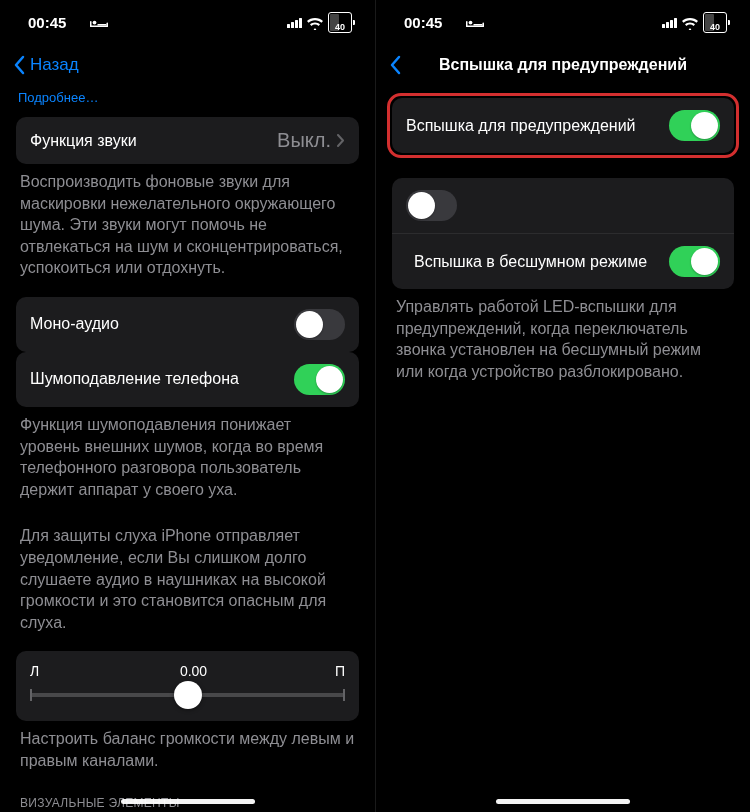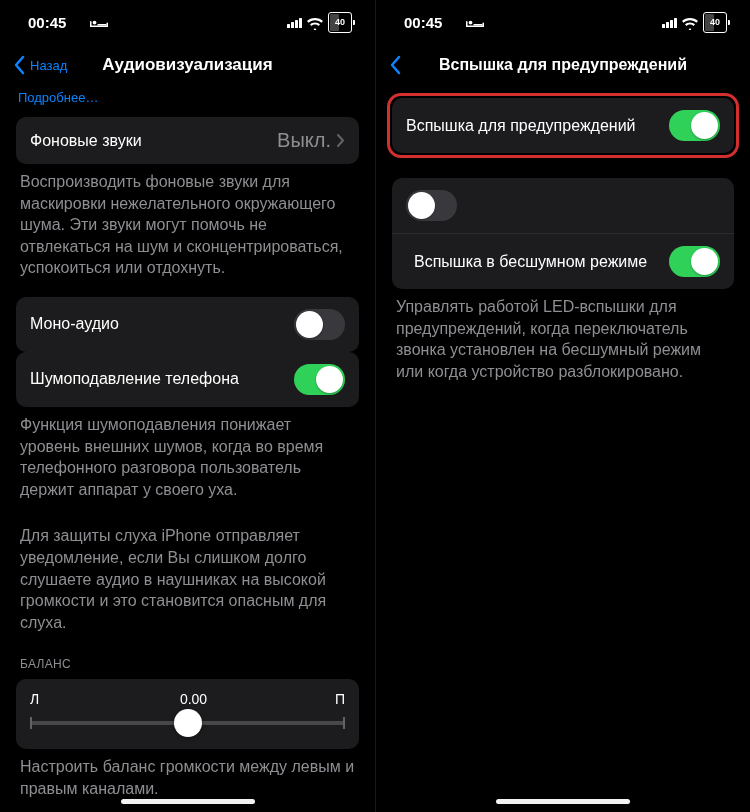--- a/index.html
+++ b/index.html
@@ -35,37 +35,37 @@
     .signal-icon { display: inline-flex; align-items: flex-end; gap: 1px; height: 11px; }
     .signal-icon span { width: 3px; background: #fff; border-radius: 0.5px; }
     .signal-icon span:nth-child(1){height:4px}
     .signal-icon span:nth-child(2){height:6px}
     .signal-icon span:nth-child(3){height:8px}
     .signal-icon span:nth-child(4){height:10px}
     .wifi-icon { width: 16px; height: 12px; }
     .battery { display: flex; align-items: center; gap: 1px; }
     .battery-body {
       width: 24px; height: 21px; border: 1px solid #fff; border-radius: 3px;
-      display: flex; align-items: center; justify-content: center;
+      display: flex; align-items: flex-end; justify-content: center;
       font-size: 9px; font-weight: 700; position: relative;
     }
     .battery-fill { position: absolute; left: 1px; top: 1px; bottom: 1px; width: 40%; background: #444; border-radius: 1px; }
     .battery-text { position: relative; z-index: 1; }
     .battery-tip { width: 2px; height: 5px; background: #fff; border-radius: 0 1px 1px 0; }
 
     .nav-bar {
       height: 42px;
       display: flex;
       align-items: center;
       padding: 0 8px;
       position: relative;
     }
     .nav-back {
       display: flex; align-items: center; gap: 4px;
-      color: #0a84ff; font-size: 13px;
+      color: #0a84ff; font-size: 17px;
       padding: 4px 6px;
     }
     .chevron-left {
       width: 12px; height: 20px;
     }
     .nav-title {
       position: absolute; left: 0; right: 0;
       text-align: center; font-size: 17px; font-weight: 600;
       pointer-events: none;
     }
@@ -184,28 +184,27 @@
     </div>
   </div>
 
   <div class="nav-bar">
     <div class="nav-back">
       <svg class="chevron-left" viewBox="0 0 12 20" fill="none" stroke="#0a84ff" stroke-width="2.5" stroke-linecap="round" stroke-linejoin="round">
           <path d="M9 2L2 10l7 8"></path>
         </svg>
       <span>Назад</span>
     </div>
-    <div class="nav-title">Аудиовизуализация</div>
   </div>
 
   <div class="content">
     <a class="link-more">Подробнее…</a>
 
     <div class="cell">
-      <span class="cell-label">Фоновые звуки</span>
+      <span class="cell-label">Функция звуки</span>
       <span class="cell-value">
         <span>Выкл.</span>
         <svg class="chevron-right" viewBox="0 0 8 13" fill="none" stroke="#636366" stroke-width="2" stroke-linecap="round" stroke-linejoin="round">
             <path d="M1 1l5 5.5L1 12"></path>
           </svg>
       </span>
     </div>
     <div class="footer-text">Воспроизводить фоновые звуки для маскировки нежелательного окружающего шума. Эти звуки могут помочь не отвлекаться на шум и сконцентрироваться, успокоиться или отдохнуть.</div>
 
     <div class="cell">
@@ -218,21 +217,20 @@
     <div class="cell">
       <span class="cell-label">Шумоподавление телефона</span>
       <div class="toggle on">
           <div class="toggle-knob"></div>
         </div>
     </div>
     <div class="footer-text">Функция шумоподавления понижает уровень внешних шумов, когда во время телефонного разговора пользователь держит аппарат у своего уха.</div>
 
     <div class="footer-text">Для защиты слуха iPhone отправляет уведомление, если Вы слишком долго слушаете аудио в наушниках на высокой громкости и это становится опасным для слуха.</div>
 
-    <div class="header-text">БАЛАНС</div>
     <div class="balance-block">
       <div class="balance-row balance-labels">
         <span>Л</span>
         <span class="balance-center">0.00</span>
         <span>П</span>
       </div>
       <div class="slider-track">
         <span class="slider-tick left"></span>
         <span class="slider-tick center"></span>
         <span class="slider-tick right"></span>

